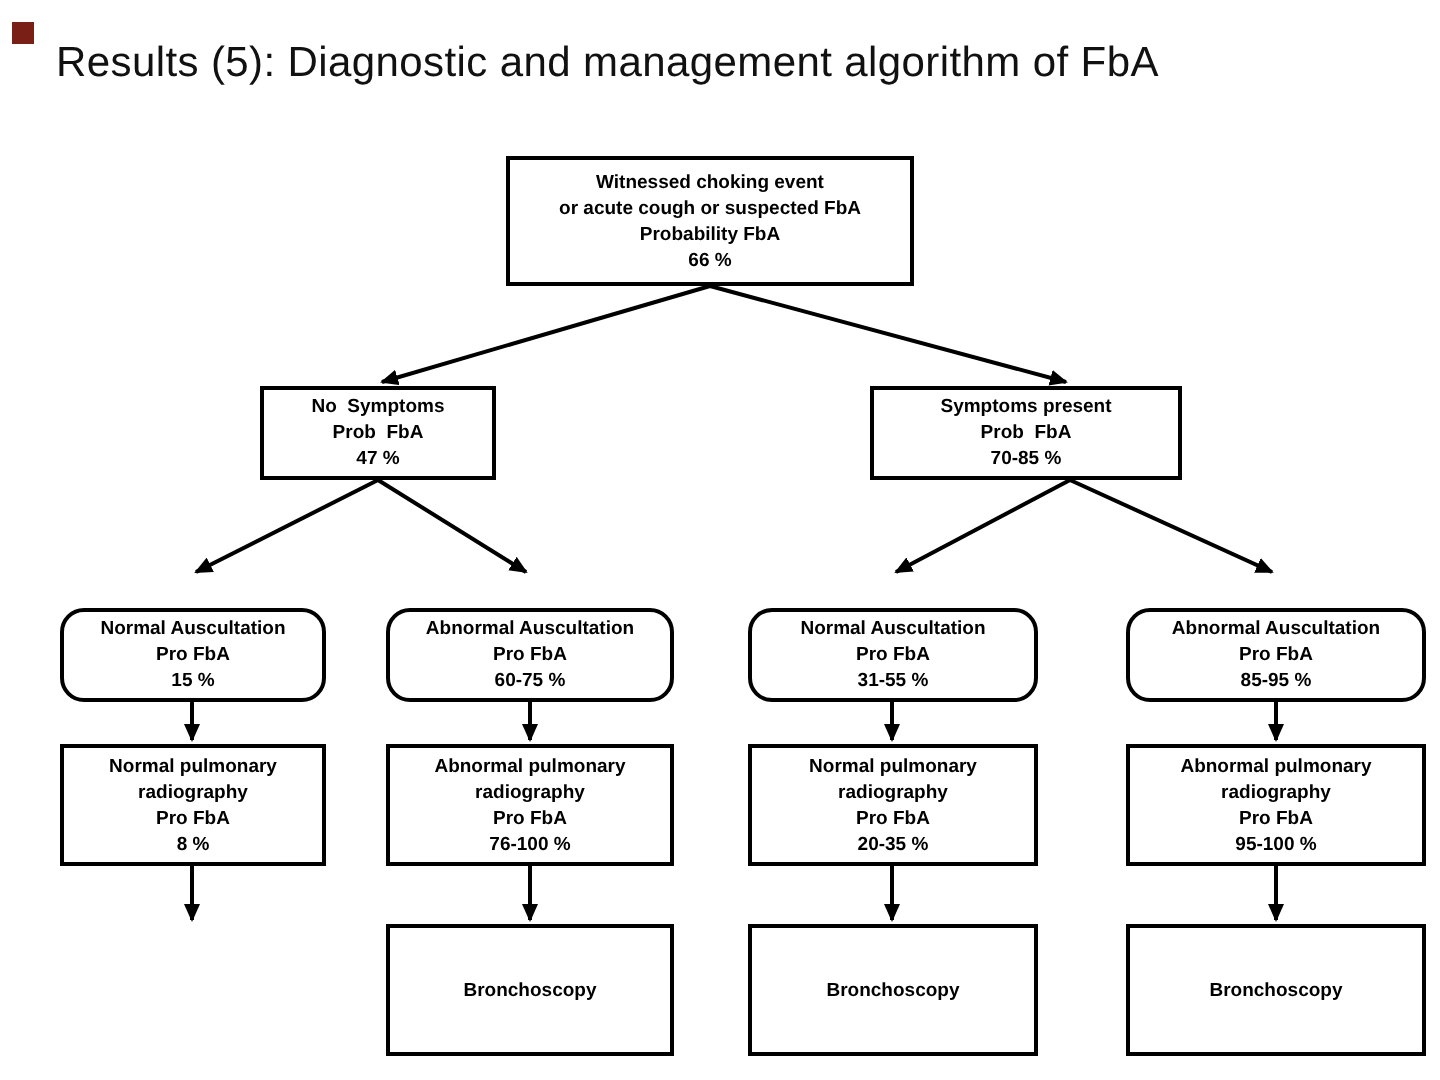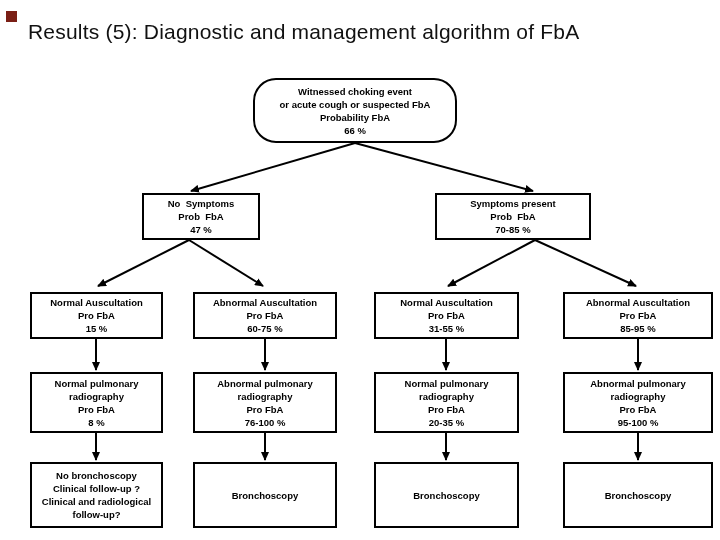--- a/index.html
+++ b/index.html
@@ -53,25 +53,25 @@
     text-align: center;
     font-weight: 700;
     font-size: 9.5px;
     line-height: 13px;
     color: #000000;
     white-space: pre-wrap;
     padding: 2px 4px;
   }
 
   
-  .n-root { left: 253px; top: 78px;  width: 204px; height: 65px; border-radius: 23px; }
-  .n-l2a  { left: 130px; top: 193px; width: 118px; height: 47px; margin-left: 12px; }
+  .n-root { left: 253px; top: 78px;  width: 204px; height: 65px; }
+  .n-l2a  { left: 130px; top: 193px; width: 118px; height: 47px; }
   .n-l2b  { left: 435px; top: 193px; width: 156px; height: 47px; }
 
-  .row3 { top: 292px; height: 47px; }
+  .row3 { top: 304px; height: 47px; border-radius: 12px; }
   .row4 { top: 372px; height: 61px; text-align: center; }
   .row5 { top: 462px; height: 66px; }
 
   .col1 { left: 30px;  width: 133px; }
   .col2 { left: 193px; width: 144px; }
   .col3 { left: 374px; width: 145px; }
   .col4 { left: 563px; width: 150px; }
 </style>
 </head>
 <body>
@@ -144,21 +144,17 @@
 76-100 %</div>
   <div class="node row4 col3">Normal pulmonary
 radiography
 Pro FbA
 20-35 %</div>
   <div class="node row4 col4">Abnormal pulmonary
 radiography
 Pro FbA
 95-100 %</div>
 
-  <div class="node row5 col1">No bronchoscopy
-Clinical follow-up ?
-Clinical and radiological
-follow-up?</div>
   <div class="node row5 col2">Bronchoscopy</div>
   <div class="node row5 col3">Bronchoscopy</div>
   <div class="node row5 col4">Bronchoscopy</div>
 
 </div>
 
 </body></html>

